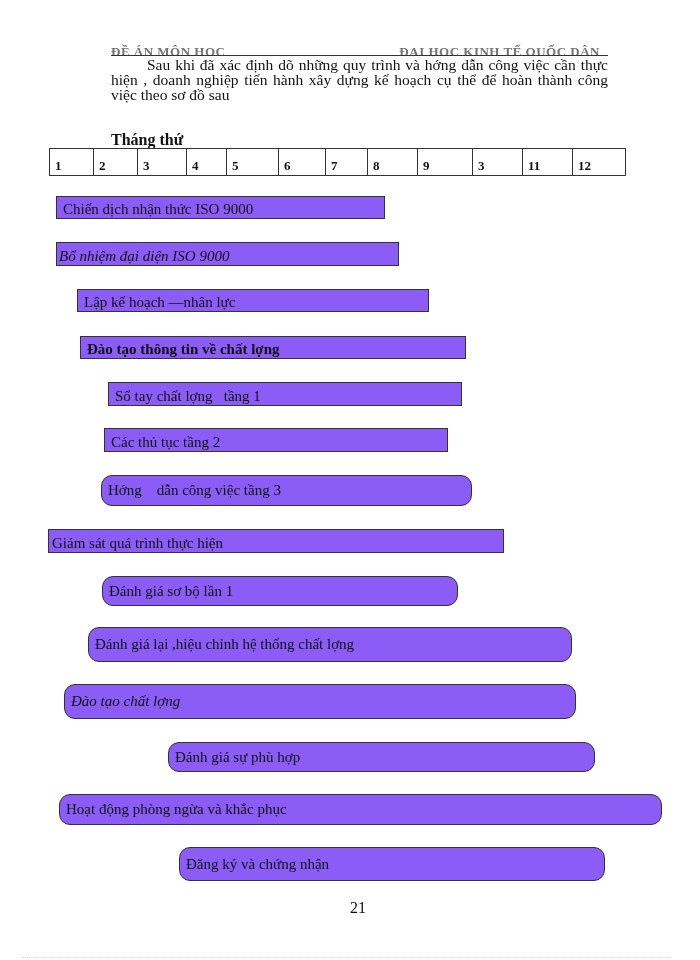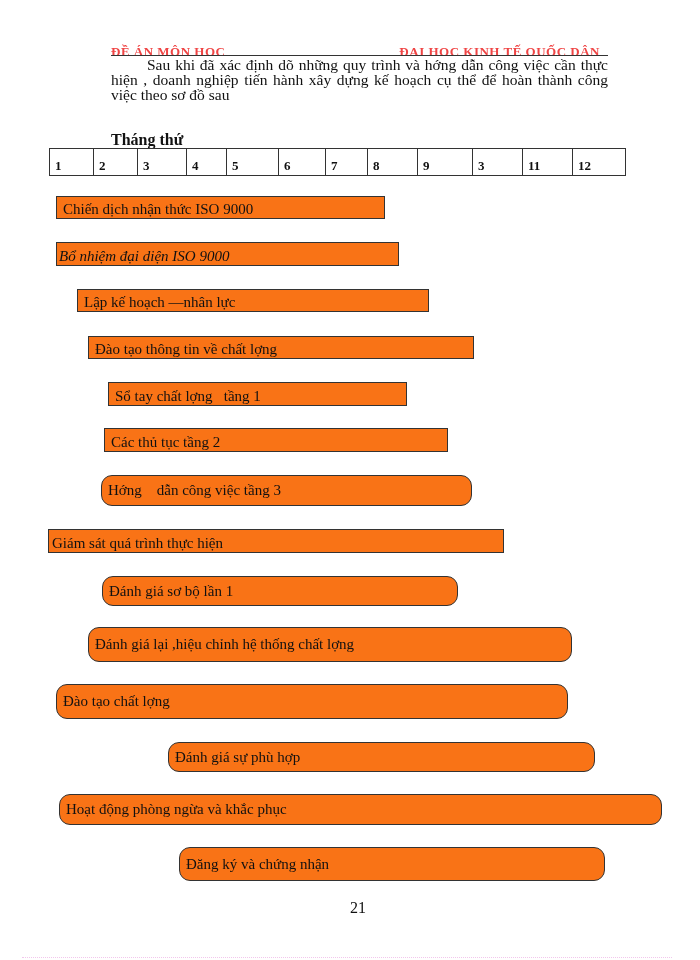--- a/index.html
+++ b/index.html
@@ -25,21 +25,21 @@
       overflow: hidden;
     }
     .header-bar span {
       position: absolute;
       top: 1px;
       font-family: "Liberation Serif", serif;
       font-weight: bold;
       font-size: 13px;
       line-height: 13px;
       letter-spacing: 0.5px;
-      color: #ef4444;
+      color: #737373;
     }
     .header-left { left: 0; }
     .header-right { right: 8px; }
 
     .intro {
       position: absolute;
       left: 111px;
       top: 57px;
       width: 497px;
       font-size: 15.5px;
@@ -83,21 +83,21 @@
       position: absolute;
       border: 1px solid #333;
       box-sizing: border-box;
       font-size: 15px;
       line-height: 15px;
       white-space: pre;
       display: flex;
       align-items: flex-end;
       padding-left: 6px;
       padding-bottom: 1px;
-      background: #f97316;
+      background: #8b5cf6;
     }
     .task.centered {
       align-items: center;
       padding-bottom: 0;
       border-radius: 11px;
     }
 
     .page-number {
       position: absolute;
       left: 0;
@@ -140,27 +140,27 @@
   <div class="month-cell" style="width:50px">8</div>
   <div class="month-cell" style="width:55px">9</div>
   <div class="month-cell" style="width:50px">3</div>
   <div class="month-cell" style="width:50px">11</div>
   <div class="month-cell" style="width:52px">12</div>
 </div>
 
 <div class="task" style="left:56px; top:196px; width:329px; height:23px;">Chiến dịch nhận thức ISO 9000</div>
 <div class="task" style="left:56px; top:242px; width:343px; height:24px; padding-left:2px;font-style:italic;">Bổ nhiệm đại diện ISO 9000</div>
 <div class="task" style="left:77px; top:289px; width:352px; height:23px;">Lập kế hoạch —nhân lực</div>
-<div class="task" style="left:88px; top:336px; width:386px; height:23px;">Đào tạo thông tin về chất lợng</div>
-<div class="task" style="left:108px; top:382px; width:299px; height:24px;">Sổ tay chất lợng   tầng 1</div>
+<div class="task" style="left:80px; top:336px; width:386px; height:23px;font-weight:bold;">Đào tạo thông tin về chất lợng</div>
+<div class="task" style="left:108px; top:382px; width:354px; height:24px;">Sổ tay chất lợng   tầng 1</div>
 <div class="task" style="left:104px; top:428px; width:344px; height:24px;">Các thủ tục tầng 2</div>
 <div class="task centered" style="left:101px; top:475px; width:371px; height:31px;">Hớng    dẫn công việc tầng 3</div>
 <div class="task" style="left:48px; top:529px; width:456px; height:24px; padding-left:3px;">Giám sát quá trình thực hiện</div>
 <div class="task centered" style="left:102px; top:576px; width:356px; height:30px;">Đánh giá sơ bộ lần 1</div>
 <div class="task centered" style="left:88px; top:627px; width:484px; height:35px;">Đánh giá lại ,hiệu chỉnh hệ thống chất lợng</div>
-<div class="task centered" style="left:56px; top:684px; width:512px; height:35px;">Đào tạo chất lợng</div>
+<div class="task centered" style="left:64px; top:684px; width:512px; height:35px;font-style:italic;">Đào tạo chất lợng</div>
 <div class="task centered" style="left:168px; top:742px; width:427px; height:30px;">Đánh giá sự phù hợp</div>
 <div class="task centered" style="left:59px; top:794px; width:603px; height:31px;">Hoạt động phòng ngừa và khắc phục</div>
 <div class="task centered" style="left:179px; top:847px; width:426px; height:34px;">Đăng ký và chứng nhận</div>
 
 <div class="page-number">21</div>
 
 <div class="page-edge"></div>
 
 </body></html>

